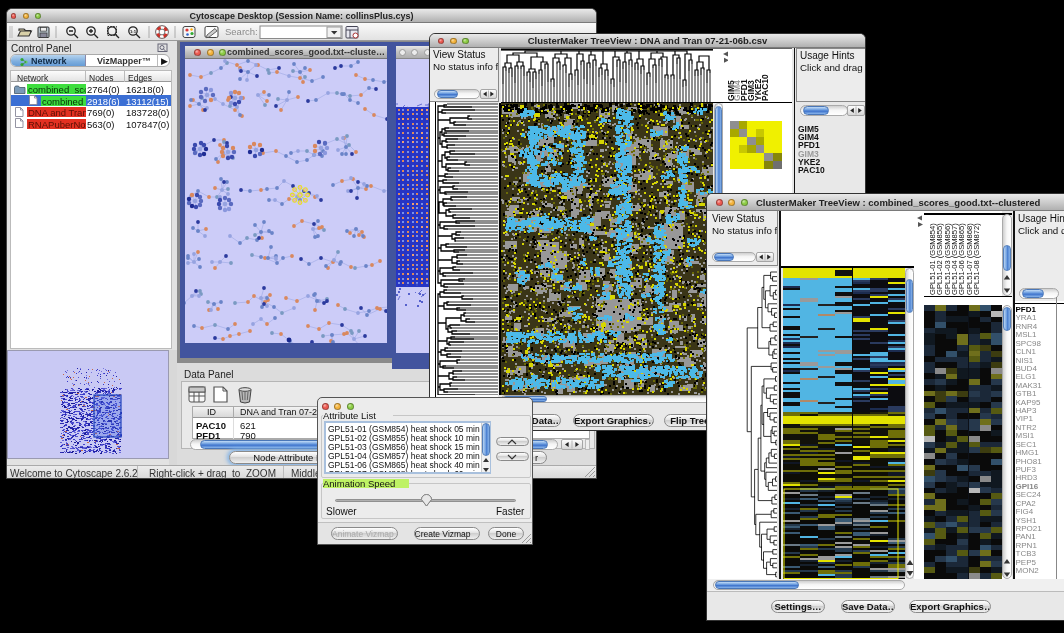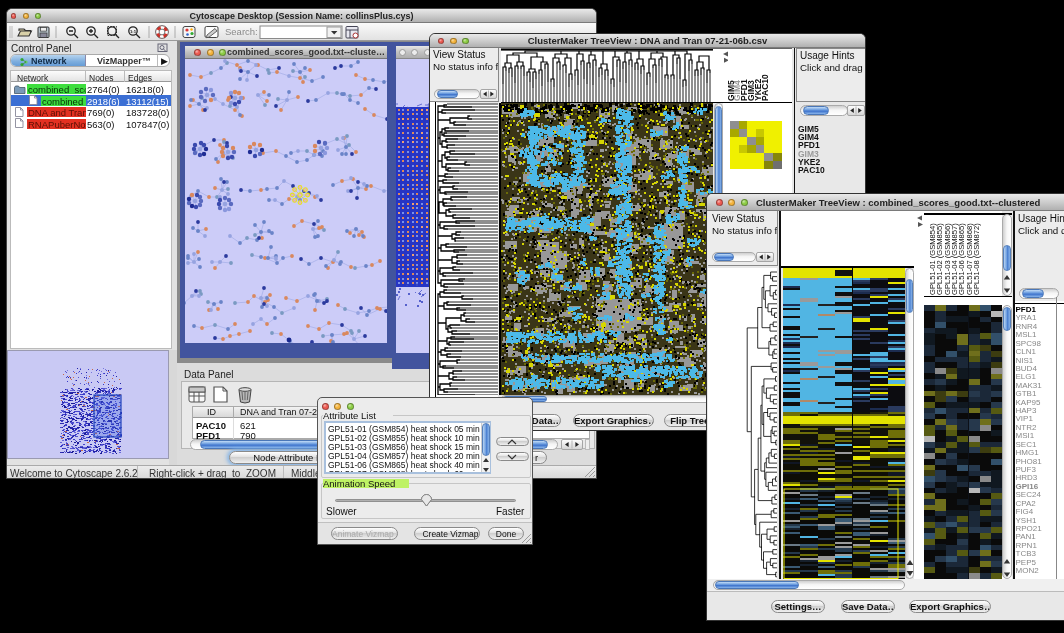--- a/index.html
+++ b/index.html
@@ -580,21 +580,21 @@
     <div class="abs" style="left:3px;top:85px;width:210px;height:36px;border:1px solid #c6c6c6;border-radius:2px"></div>
     <div class="abs" style="left:17px;top:101px;width:181px;height:3px;background:#b0b0b0;border-radius:2px;border:0.5px solid #909090"></div>
     <svg class="abs" style="left:102px;top:95px" width="13" height="14">
       <path d="M1.5 6.5 a5 5 0 0 1 10 0 l-5 6.5 z" fill="linear-gradient(#fff,#ccc)" fill-opacity="1" stroke="#888"></path>
       <path d="M1.5 6.5 a5 5 0 0 1 10 0 l-5 6.5 z" fill="#e8e8e8" stroke="#888"></path>
     </svg>
     <div class="abs" style="left:8px;top:108px;font-size:10px;color:#111">Slower</div>
     <div class="abs" style="left:178px;top:108px;font-size:10px;color:#111">Faster</div>
     <div class="abs" style="left:0;top:124px;width:216px;height:24px;background:#e4e4e4;border-top:1px solid #c0c0c0"></div>
     <div style="position:absolute;left:13px;top:129px;width:67px;height:13px;background:linear-gradient(#ffffff,#e2e2e2 45%,#cfcfcf 50%,#f0f0f0);border:1px solid #8a8a8a;border-radius:6.5px;box-sizing:border-box;text-align:left;font-size:8.5px;font-weight:normal;color:#aaa;line-height:12px;overflow:hidden;white-space:nowrap">Animate Vizmap</div>
-    <div style="position:absolute;left:95.5px;top:129px;width:66px;height:13px;background:linear-gradient(#ffffff,#e2e2e2 45%,#cfcfcf 50%,#f0f0f0);border:1px solid #8a8a8a;border-radius:6.5px;box-sizing:border-box;text-align:right;font-size:8.5px;font-weight:normal;color:#111;line-height:12px;overflow:hidden;white-space:nowrap">Create Vizmap</div>
+    <div style="position:absolute;left:95.5px;top:129px;width:66px;height:13px;background:linear-gradient(#ffffff,#e2e2e2 45%,#cfcfcf 50%,#f0f0f0);border:1px solid #8a8a8a;border-radius:6.5px;box-sizing:border-box;text-align:left;font-size:8.5px;font-weight:normal;color:#111;line-height:12px;overflow:hidden;white-space:nowrap">Create Vizmap</div>
     <div style="position:absolute;left:170px;top:129px;width:36px;height:13px;background:linear-gradient(#ffffff,#e2e2e2 45%,#cfcfcf 50%,#f0f0f0);border:1px solid #8a8a8a;border-radius:6.5px;box-sizing:border-box;text-align:center;font-size:8.5px;font-weight:normal;color:#111;line-height:12px;overflow:hidden;white-space:nowrap">Done</div>
     <svg class="abs" style="right:1px;bottom:1px" width="10" height="10">
       <g stroke="#999">
         <line x1="1" y1="10" x2="10" y2="1"></line>
         <line x1="5" y1="10" x2="10" y2="5"></line>
         <line x1="9" y1="10" x2="10" y2="9"></line>
       </g>
     </svg>
   </div>
 </body></html>

